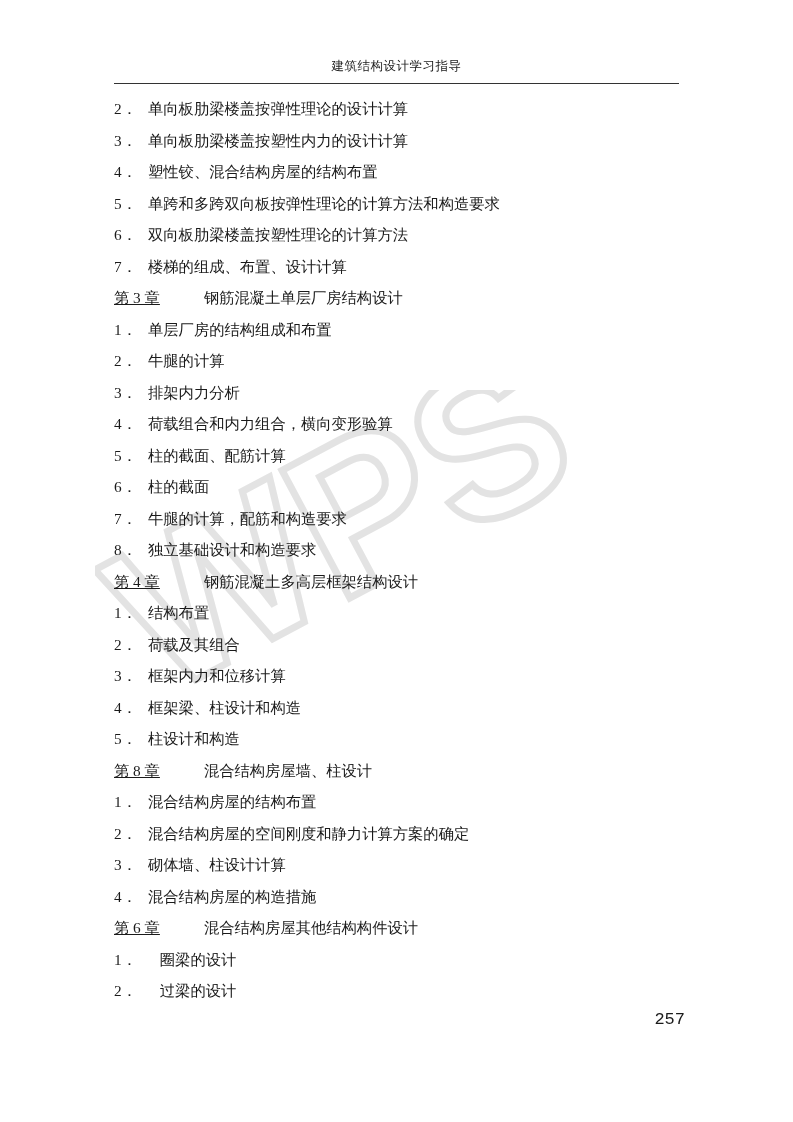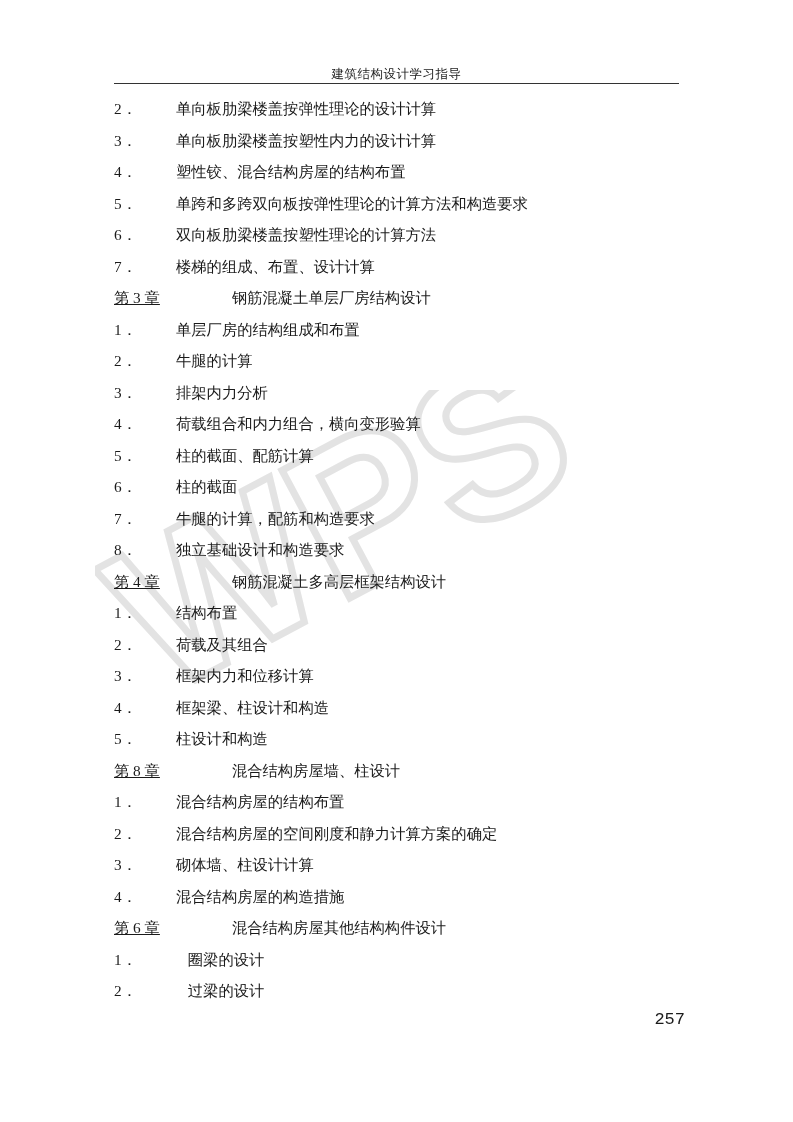--- a/index.html
+++ b/index.html
@@ -38,21 +38,20 @@
   .header {
     position: absolute;
     left: 0;
     right: 0;
     top: 58px;
     text-align: center;
     font-size: 12.5px;
     letter-spacing: 0.5px;
     color: #1a1a1a;
     z-index: 2;
-    margin-top: 8px;
   }
   .header-rule {
     position: absolute;
     left: 114px;
     right: 114px;
     top: 83px;
     border-top: 1px solid #333;
     z-index: 2;
   }
   .content {
@@ -77,21 +76,20 @@
   .line.chapter .num {
     min-width: 0;
     text-decoration: underline;
   }
   .line.chapter .gap {
     display: inline-block;
     width: 44px;
   }
   .line .txt {
     display: inline-block;
-    margin-left: 28px;
   }
   .line.wide-num .num {
     min-width: 42px;
   }
   .pagenum {
     position: absolute;
     right: 108px;
     top: 1010px;
     font-size: 17px;
     font-family: Liberation Mono, monospace;

